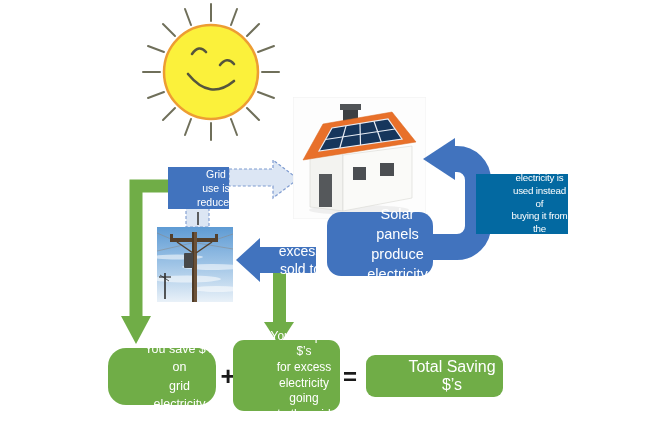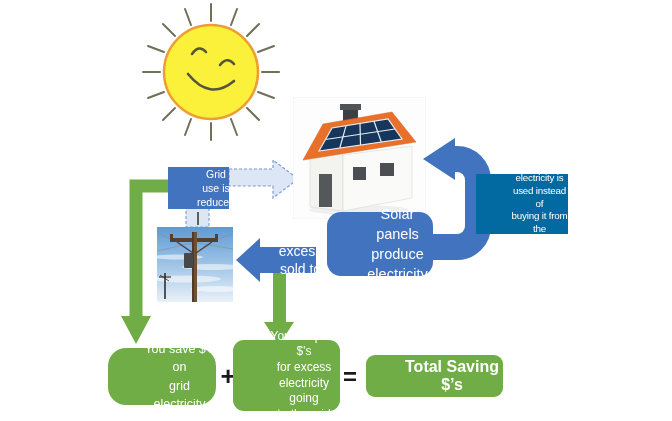--- a/index.html
+++ b/index.html
@@ -154,15 +154,15 @@
 
   <div class="abs op" style="left:214px; top:360px; width:28px; height:32px; font-size:26px;">+</div>
 
   <div class="abs node green-box" style="left:233px; top:340px; width:107px; height:71px; font-size:12px; line-height:1.3;">You are paid $’s
 for excess
 electricity going
 to the grid</div>
 
   <div class="abs op" style="left:338px; top:361px; width:24px; height:32px; font-size:24px;">=</div>
 
-  <div class="abs node green-box" style="left:366px; top:355px; width:137px; height:42px; border-radius:9px; font-size:16px;font-weight:bold;">Total Saving $’s</div>
+  <div class="abs node green-box" style="left:366px; top:355px; width:137px; height:42px; border-radius:9px; font-size:16px;">Total Saving $’s</div>
 
 </div>
 
 </body></html>

